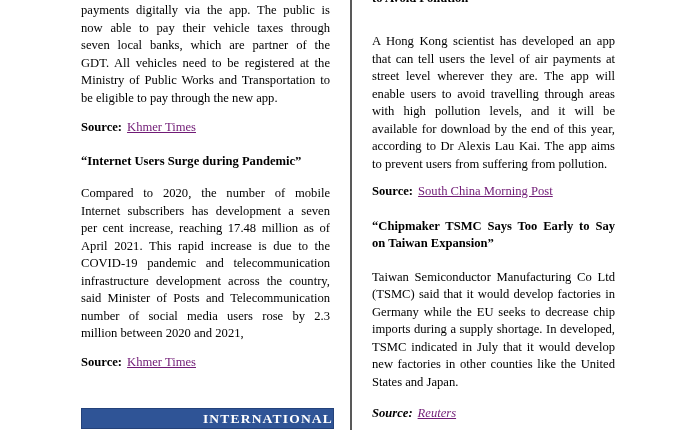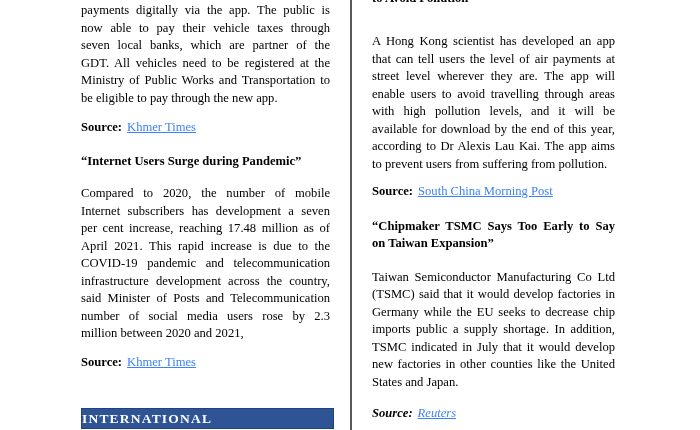--- a/index.html
+++ b/index.html
@@ -50,21 +50,21 @@
     overflow: hidden;
   }
   .clip-heading .clip-inner {
     margin-top: -10px;
     font-weight: bold;
   }
 
   .source-line { white-space: nowrap; }
   .source-label { font-weight: bold; }
   .source-link {
-    color: #3b82f6;
+    color: #701a75;
     text-decoration: underline;
     margin-left: 5px;
     cursor: pointer;
   }
 
   
   .col-left  .source-1   { margin-top: 12px; }
   .col-left  .heading-2  { margin-top: 16px; }
   .col-left  .body-2     { margin-top: 15px; }
   .col-left  .source-2   { margin-top: 11px; }
@@ -82,21 +82,21 @@
     width: 253px;
     height: 21px;
     box-sizing: border-box;
     background: #2F5496;
     border: 1px solid #24427A;
     color: #ffffff;
     font-family: "Liberation Serif", serif;
     font-weight: bold;
     font-size: 13.5px;
     letter-spacing: 1.2px;
-    text-align: left;
+    text-align: right;
     line-height: 19px;
   }
 </style>
 </head>
 <body>
 
 <div>
 
   <div class="column column-left col-left">
 
@@ -163,21 +163,21 @@
 
     <div>
       <div class="article-heading heading-2">
           <div class="jline">“Chipmaker TSMC Says Too Early to Say</div>
           <div class="jline jline-last">on Taiwan Expansion”</div>
         </div>
       <div class="article-body body-2">
           <div class="jline">Taiwan Semiconductor Manufacturing Co Ltd</div>
           <div class="jline">(TSMC) said that it would develop factories in</div>
           <div class="jline">Germany while the EU seeks to decrease chip</div>
-          <div class="jline">imports public a supply shortage. In addition,</div>
+          <div class="jline">imports during a supply shortage. In developed,</div>
           <div class="jline">TSMC indicated in July that it would develop</div>
           <div class="jline">new factories in other counties like the United</div>
           <div class="jline jline-last">States and Japan.</div>
         </div>
       <div class="source-line source-2">
         <span class="source-label">Source:</span><a class="source-link">Reuters</a>
       </div>
     </div>
 
   </div>

